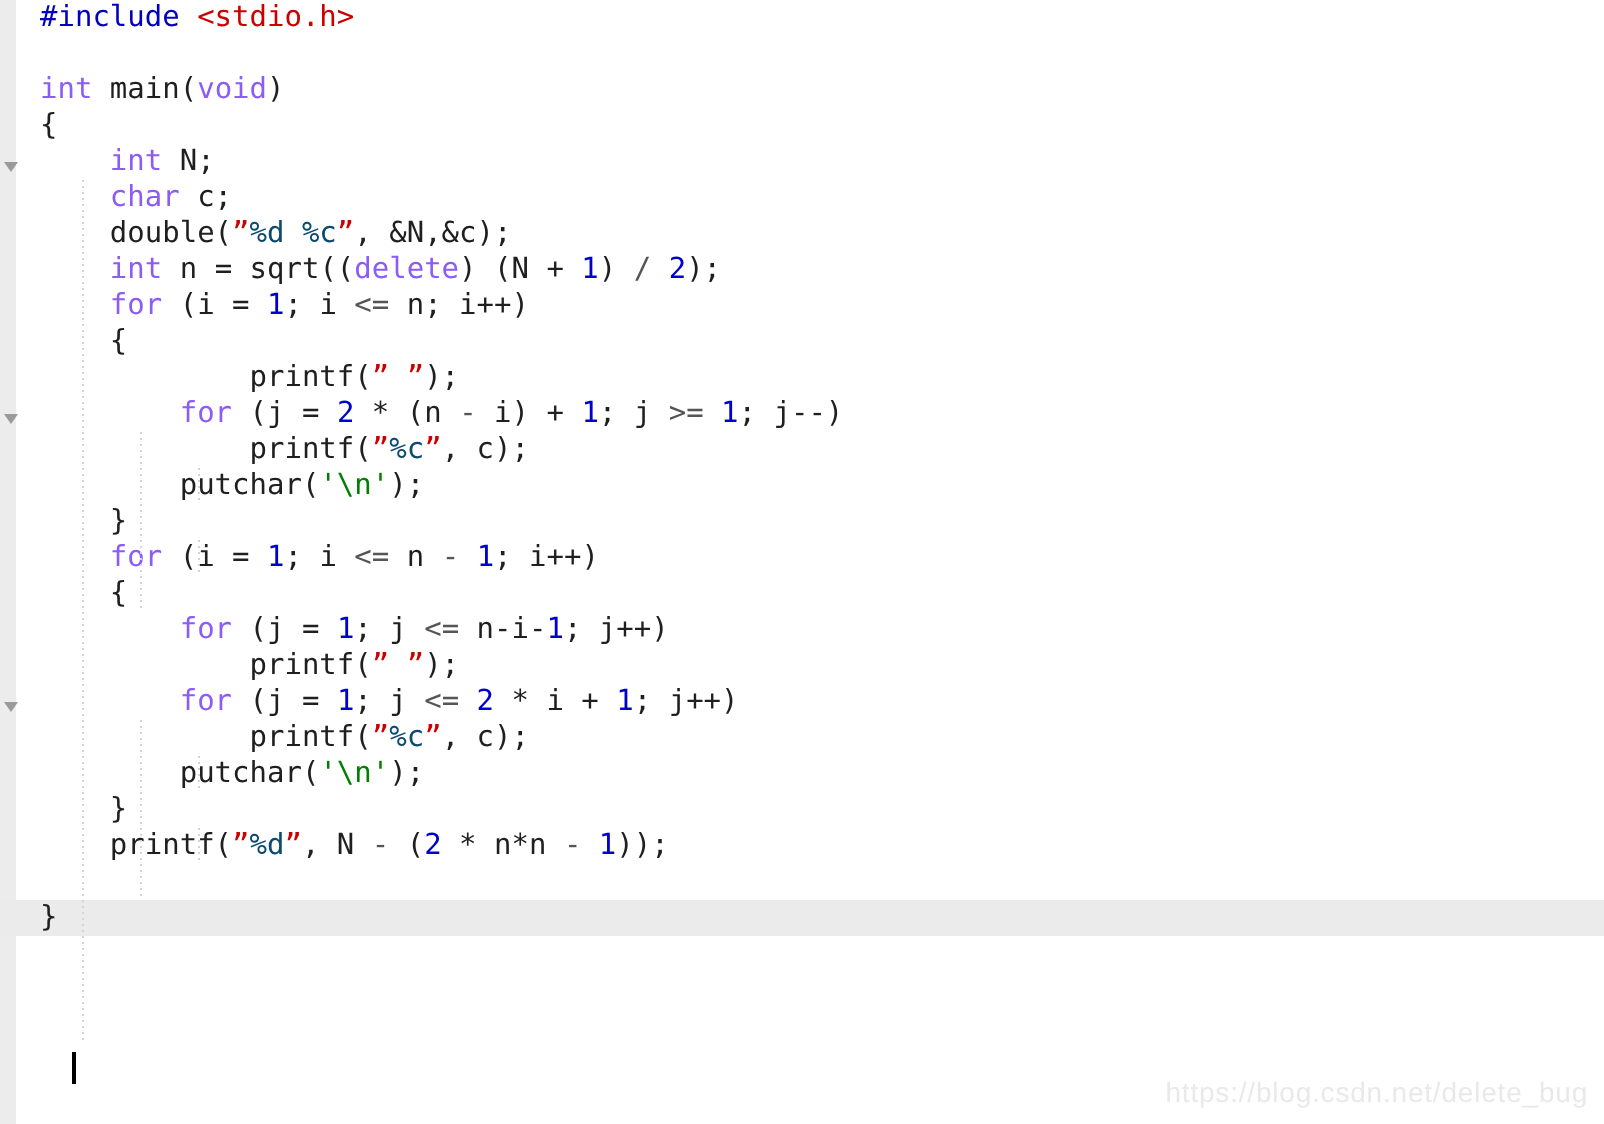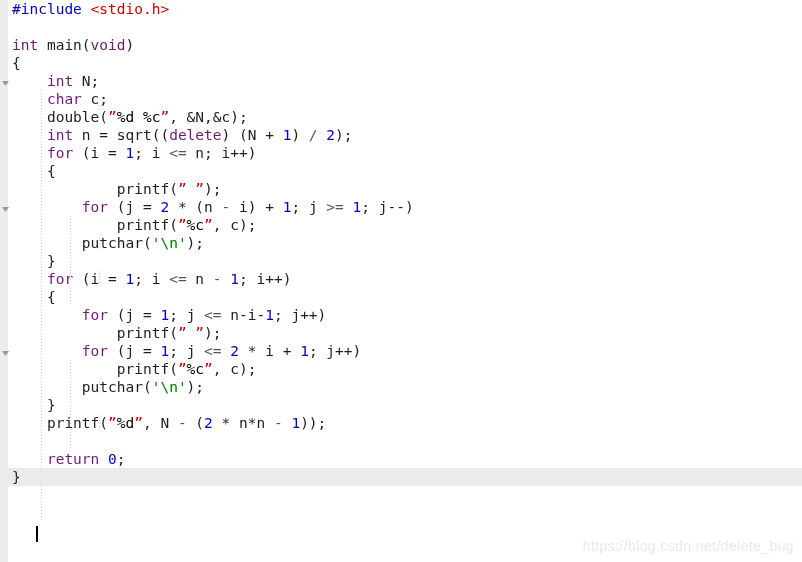--- a/index.html
+++ b/index.html
@@ -53,21 +53,21 @@
     width: 802px;
   }
   .line {
     position: relative;
     height: 18px;
     line-height: 18px;
     white-space: pre;
     font-size: 14.5px;
     font-family: "DejaVu Sans Mono", "Liberation Mono", monospace;
     color: #1f1f1f;
-    padding-left: 12px;
+    padding-left: 20px;
   }
   .line.current {
     background: #ebebeb;
   }
 
   
   .indent-guide {
     position: absolute;
     width: 1px;
     background: repeating-linear-gradient(
@@ -75,24 +75,24 @@
       #d4d4d4 0px,
       #d4d4d4 1px,
       transparent 1px,
       transparent 3px
     );
   }
 
   
   .tok-pre      { color: #0000c0; }   
   .tok-header   { color: #cc0000; }   
-  .tok-kw       { color: #701a75; }   
+  .tok-kw       { color: #8b5cf6; }   
   .tok-num      { color: #0000cc; }   
   .tok-str      { color: #cc0000; }   
-  .tok-fmt      { color: #000000; }   
+  .tok-fmt      { color: #0c4a6e; }   
   .tok-chr      { color: #008000; }
   .tok-plain    { color: #1f1f1f; }
   .tok-op       { color: #555555; }
 
   
   .caret {
     position: absolute;
     width: 2px;
     height: 16px;
     background: #000000;
@@ -138,21 +138,20 @@
         <div class="line"><span class="tok-plain">    </span><span class="tok-kw">for</span><span class="tok-plain"> (i = </span><span class="tok-num">1</span><span class="tok-plain">; i </span><span class="tok-op">&lt;=</span><span class="tok-plain"> n </span><span class="tok-op">-</span><span class="tok-plain"> </span><span class="tok-num">1</span><span class="tok-plain">; i++)</span></div>
         <div class="line"><span class="tok-plain">    {</span></div>
         <div class="line"><span class="tok-plain">        </span><span class="tok-kw">for</span><span class="tok-plain"> (j = </span><span class="tok-num">1</span><span class="tok-plain">; j </span><span class="tok-op">&lt;=</span><span class="tok-plain"> n-i-</span><span class="tok-num">1</span><span class="tok-plain">; j++)</span></div>
         <div class="line"><span class="tok-plain">            printf(</span><span class="tok-str">” ”</span><span class="tok-plain">);</span></div>
         <div class="line"><span class="tok-plain">        </span><span class="tok-kw">for</span><span class="tok-plain"> (j = </span><span class="tok-num">1</span><span class="tok-plain">; j </span><span class="tok-op">&lt;=</span><span class="tok-plain"> </span><span class="tok-num">2</span><span class="tok-plain"> * i + </span><span class="tok-num">1</span><span class="tok-plain">; j++)</span></div>
         <div class="line"><span class="tok-plain">            printf(</span><span class="tok-str">”</span><span class="tok-fmt">%c</span><span class="tok-str">”</span><span class="tok-plain">, c);</span></div>
         <div class="line"><span class="tok-plain">        putchar(</span><span class="tok-chr">'\n'</span><span class="tok-plain">);</span></div>
         <div class="line"><span class="tok-plain">    }</span></div>
         <div class="line"><span class="tok-plain">    printf(</span><span class="tok-str">”</span><span class="tok-fmt">%d</span><span class="tok-str">”</span><span class="tok-plain">, N </span><span class="tok-op">-</span><span class="tok-plain"> (</span><span class="tok-num">2</span><span class="tok-plain"> * n*n </span><span class="tok-op">-</span><span class="tok-plain"> </span><span class="tok-num">1</span><span class="tok-plain">));</span></div>
         <div class="line">&nbsp;</div>
-        <div class="line"><span class="tok-plain">    </span><span class="tok-kw">return</span><span class="tok-plain"> </span><span class="tok-num">0</span><span class="tok-plain">;</span></div>
         <div class="line current"><span class="tok-plain">}</span></div>
       </div>
     <div id="indent-guides">
         <div class="indent-guide" style="left: 41px; top: 90px; height: 432px;"></div>
         <div class="indent-guide" style="left: 70px; top: 216px; height: 90px;"></div>
         <div class="indent-guide" style="left: 99px; top: 234px; height: 18px;"></div>
         <div class="indent-guide" style="left: 99px; top: 270px; height: 18px;"></div>
         <div class="indent-guide" style="left: 70px; top: 360px; height: 90px;"></div>
         <div class="indent-guide" style="left: 99px; top: 378px; height: 18px;"></div>
         <div class="indent-guide" style="left: 99px; top: 414px; height: 18px;"></div>

